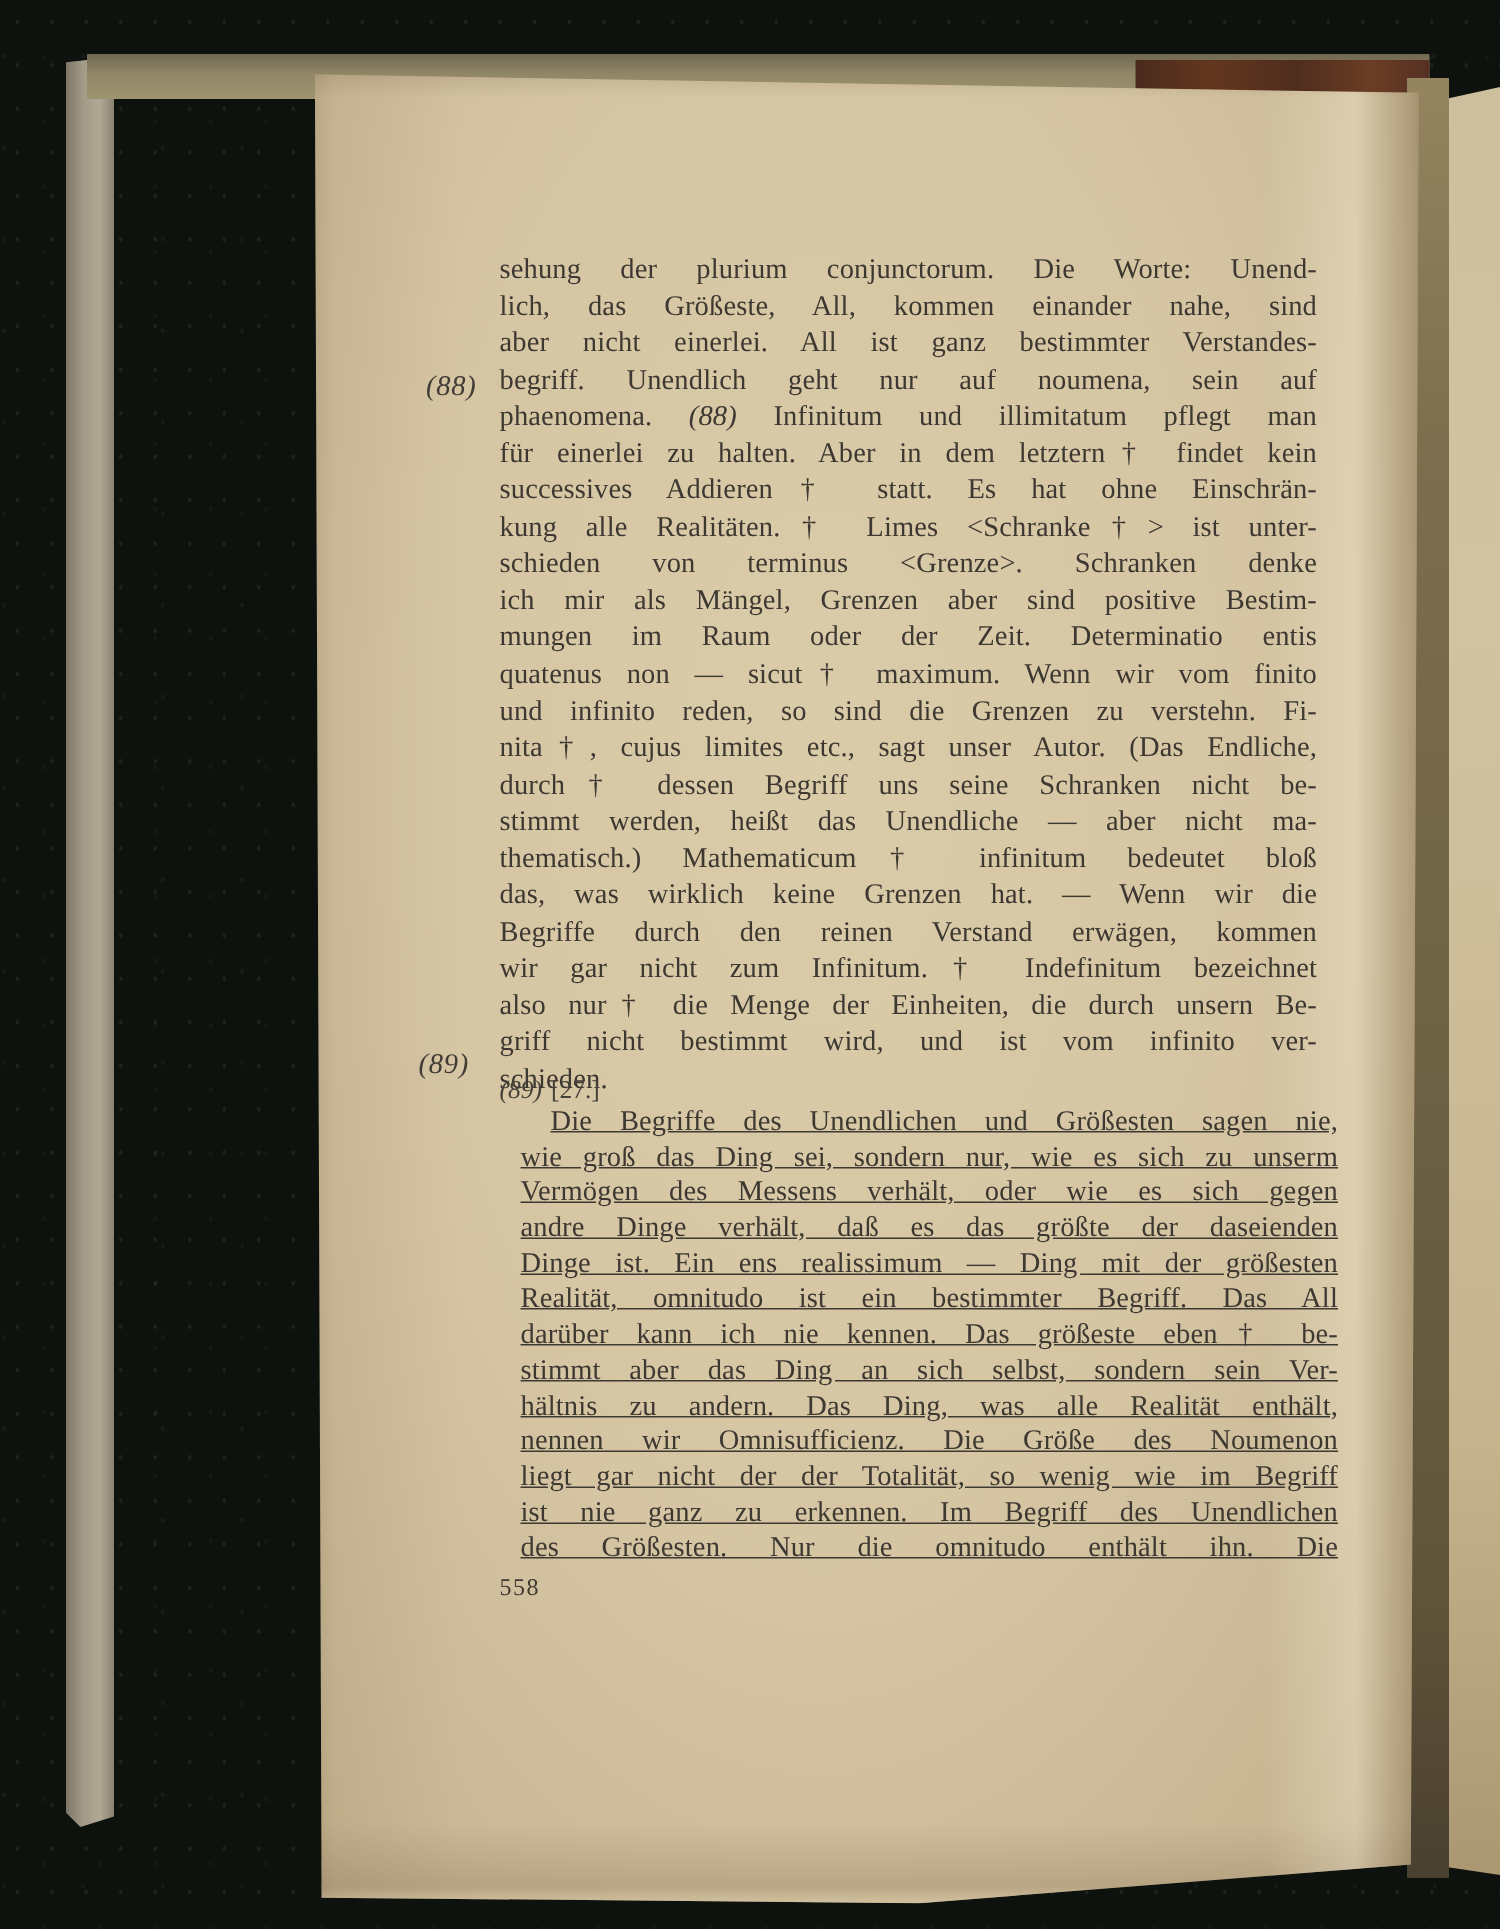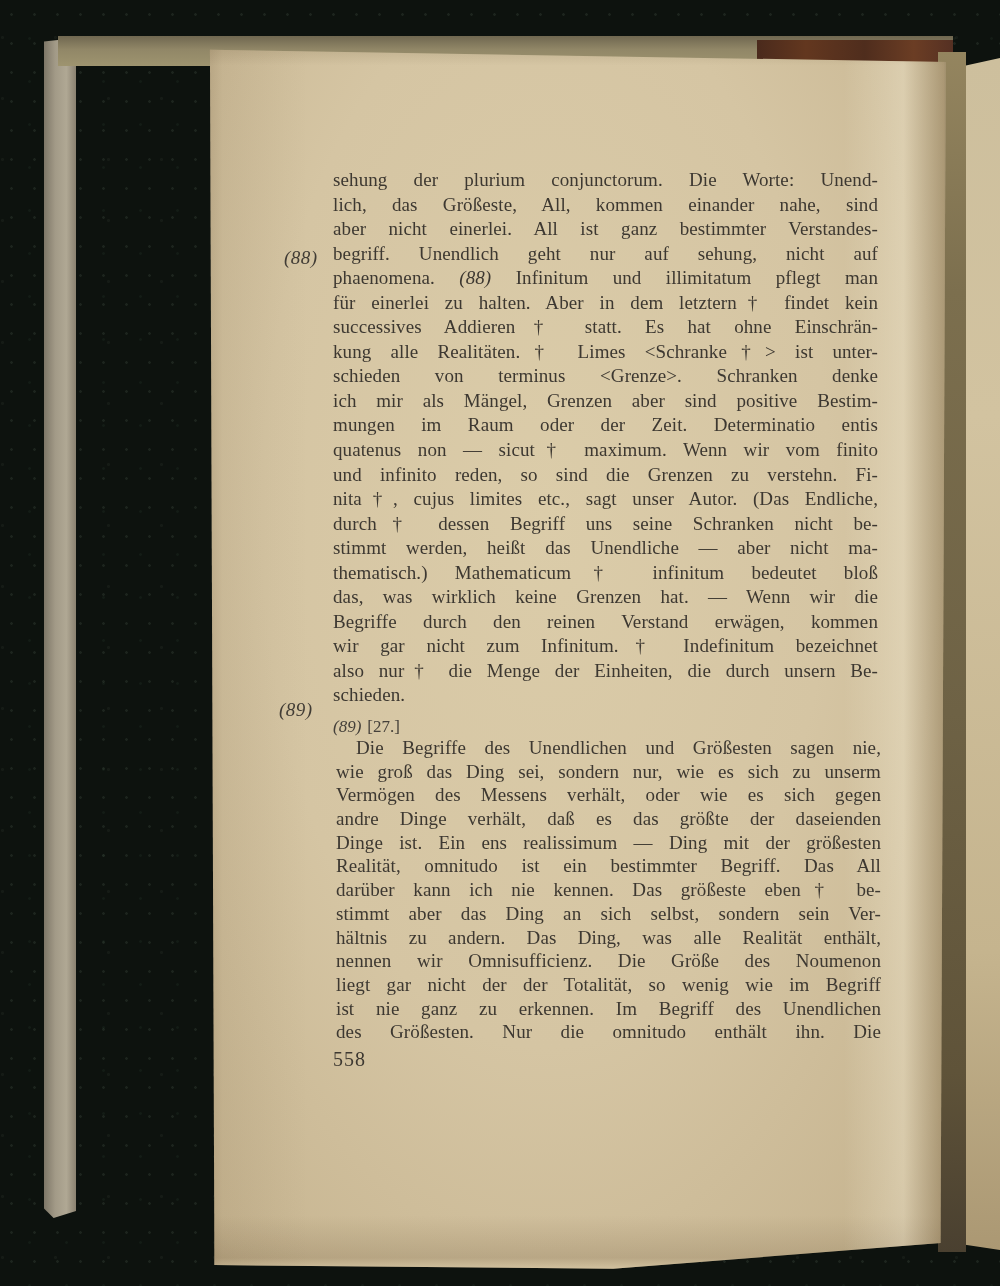--- a/index.html
+++ b/index.html
@@ -80,39 +80,39 @@
   }
 
   .textcol { position: absolute; left: 129px; top: 104px; width: 545px; margin-top: 18px; }
   .line {
     height: 24.55px; line-height: 24.55px;
     font-size: 19px;
     text-align: justify; text-align-last: justify;
     letter-spacing: 0.1px;
   }
   .p1b .line:last-child { text-align-last: left; }
-  .para2 { position: absolute; left: 132px; top: 690px; width: 545px; }
+  .para2 { position: absolute; left: 143px; top: 690px; width: 545px; text-decoration: underline; }
   .para2 .line { height: 23.7px; line-height: 23.7px; }
   .para2 .line:first-child { text-indent: 20px; }
 
   .header-line {
     position: absolute; left: 129px; top: 659px; width: 545px;
     text-align: left; font-size: 17px; color: #45403a; margin-top: 12px;
   }
   .header-line .sep { display: inline-block; width: 6px; }
   .it { font-style: italic; }
 
   .margin-note {
     position: absolute; font-size: 19px; font-style: italic; color: #413c35;
     letter-spacing: 0.5px;
   }
   .note-88 { left: 80px; top: 201px; }
   .note-89 { left: 75px; top: 653px; }
 
-  .page-number { position: absolute; left: 129px; top: 1000px; font-size: 20px; line-height: 26px; color: #3d3831; letter-spacing: 1px; }
+  .page-number { position: absolute; left: 129px; top: 1000px; font-size: 16px; line-height: 26px; color: #3d3831; letter-spacing: 1px; }
 </style>
 </head>
 <body>
 
 <div class="abs cover-edge"></div>
 <div class="abs top-edges"></div>
 <div class="abs red-edge"></div>
 <div class="abs page-stack"></div>
 <div class="abs next-page"></div>
 <div class="abs page-gap"></div>
@@ -120,40 +120,41 @@
 <div class="abs book-page">
 
   <div class="margin-note note-88">(88)</div>
   <div class="margin-note note-89">(89)</div>
 
   <div class="textcol">
     <div>
         <div class="line">sehung der plurium conjunctorum. Die Worte: Unend-</div>
         <div class="line">lich, das Größeste, All, kommen einander nahe, sind</div>
         <div class="line">aber nicht einerlei. All ist ganz bestimmter Verstandes-</div>
-        <div class="line">begriff. Unendlich geht nur auf sehung, nicht auf</div>
+        <div class="line">begriff. Unendlich geht nur auf noumena, sein auf</div>
       </div>
     <div class="line"><span>phaenomena. </span><span class="it">(88)</span><span> Infinitum und illimitatum pflegt man</span></div>
     <div class="p1b">
         <div class="line">für einerlei zu halten. Aber in dem letztern† findet kein</div>
         <div class="line">successives Addieren† statt. Es hat ohne Einschrän-</div>
         <div class="line">kung alle Realitäten.† Limes &lt;Schranke†&gt; ist unter-</div>
         <div class="line">schieden von terminus &lt;Grenze&gt;. Schranken denke</div>
         <div class="line">ich mir als Mängel, Grenzen aber sind positive Bestim-</div>
         <div class="line">mungen im Raum oder der Zeit. Determinatio entis</div>
         <div class="line">quatenus non — sicut† maximum. Wenn wir vom finito</div>
         <div class="line">und infinito reden, so sind die Grenzen zu verstehn. Fi-</div>
         <div class="line">nita†, cujus limites etc., sagt unser Autor. (Das Endliche,</div>
         <div class="line">durch† dessen Begriff uns seine Schranken nicht be-</div>
         <div class="line">stimmt werden, heißt das Unendliche — aber nicht ma-</div>
         <div class="line">thematisch.) Mathematicum† infinitum bedeutet bloß</div>
         <div class="line">das, was wirklich keine Grenzen hat. — Wenn wir die</div>
         <div class="line">Begriffe durch den reinen Verstand erwägen, kommen</div>
         <div class="line">wir gar nicht zum Infinitum.† Indefinitum bezeichnet</div>
         <div class="line">also nur† die Menge der Einheiten, die durch unsern Be-</div>
+        <div class="line">griff nicht bestimmt wird, und ist vom infinito ver-</div>
         <div class="line">schieden.</div>
       </div>
   </div>
 
   <div class="header-line"><span class="it">(89)</span><span class="sep"></span><span>[27.]</span></div>
 
   <div class="para2">
       <div class="line">Die Begriffe des Unendlichen und Größesten sagen nie,</div>
       <div class="line">wie groß das Ding sei, sondern nur, wie es sich zu unserm</div>
       <div class="line">Vermögen des Messens verhält, oder wie es sich gegen</div>

